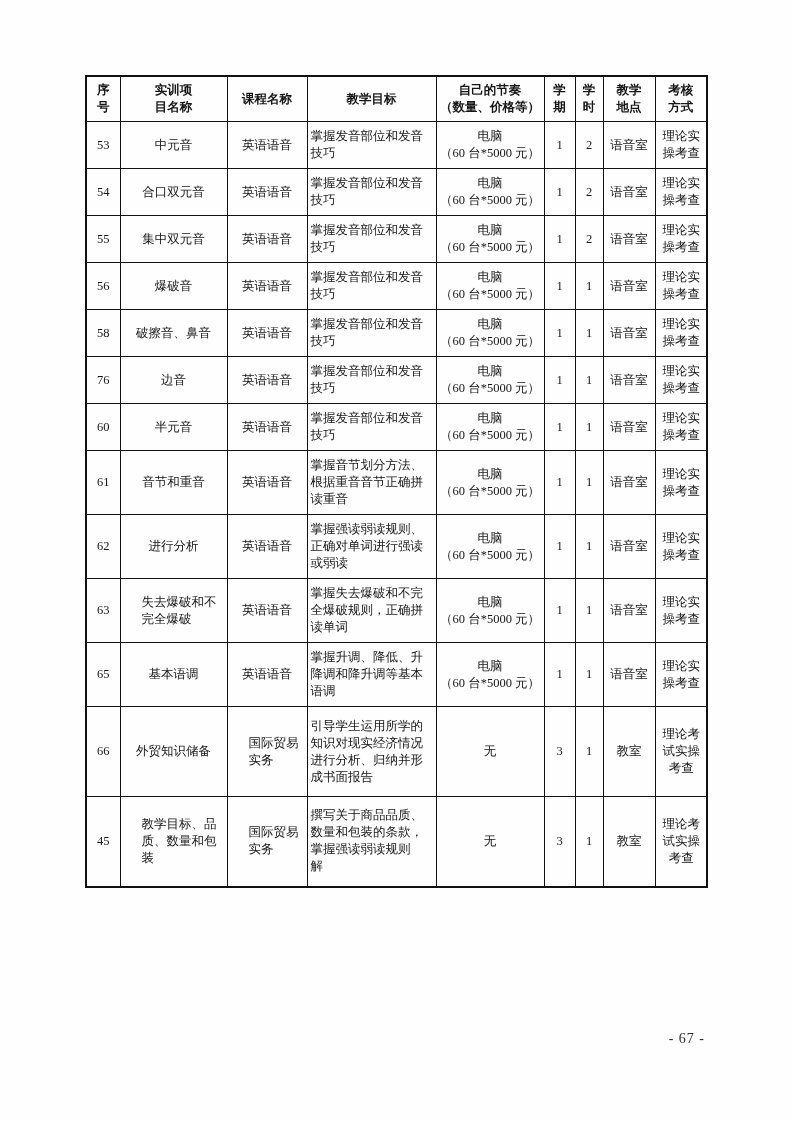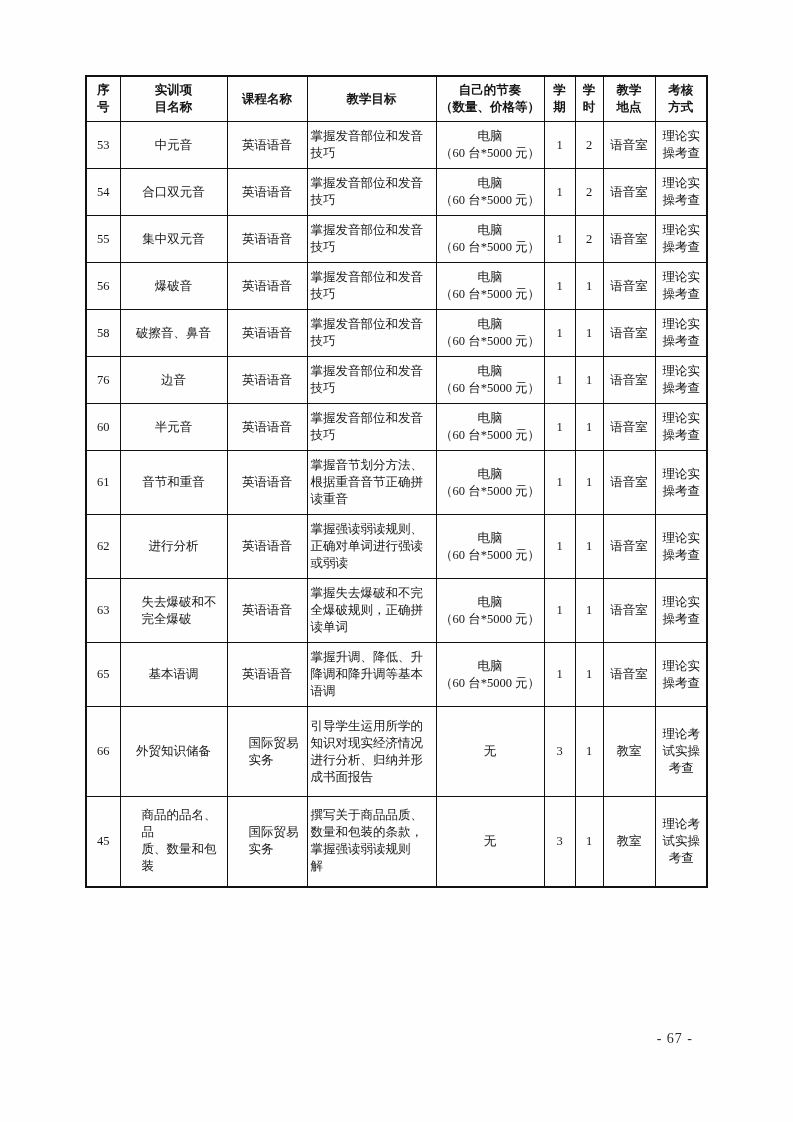--- a/index.html
+++ b/index.html
@@ -54,21 +54,21 @@
     font-weight: bold;
     padding: 5px 1px;
   }
   td.col-goal { text-align: left; padding-left: 3px; padding-right: 2px; }
   td.col-assessment { text-align: center; padding-left: 3px; }
   td.col-project.multi, td.col-course.multi { text-align: left; padding-left: 21px; }
   tr.tall td { height: 90px; }
   .page-footer {
     position: absolute;
     top: 1031px;
-    right: 100px;
+    right: 88px;
     font-size: 14px;
     letter-spacing: 1px;
     color: #2b2b2b;
   }
 </style>
 </head>
 <body>
 
 <div class="page">
 
@@ -277,21 +277,21 @@
           <td class="col-materials">无</td>
           <td class="col-term">3</td>
           <td class="col-hours">1</td>
           <td class="col-location">教室</td>
           <td class="col-assessment multi">理论考
 试实操
 考查</td>
         </tr>
         <tr class="tall">
           <td class="col-num">45</td>
-          <td class="col-project multi">商品的品名、品
+          <td class="col-project multi">教学目标、品
 质、数量和包装</td>
           <td class="col-course multi">国际贸易
 实务</td>
           <td class="col-goal multi">撰写关于商品品质、
 数量和包装的条款，
 掌握强读弱读规则
 解</td>
           <td class="col-materials">无</td>
           <td class="col-term">3</td>
           <td class="col-hours">1</td>

